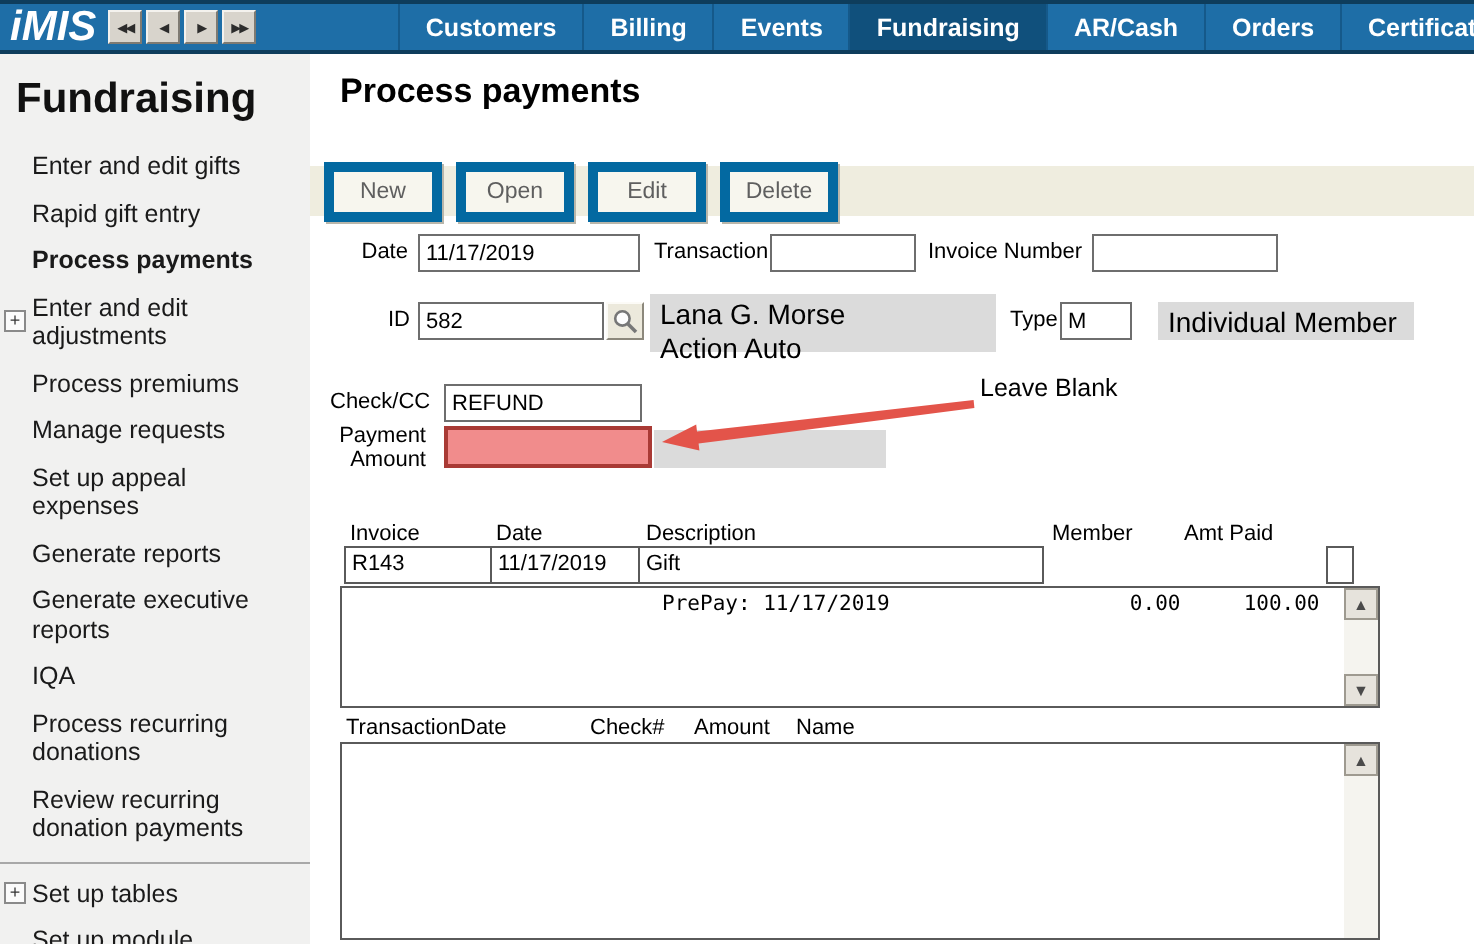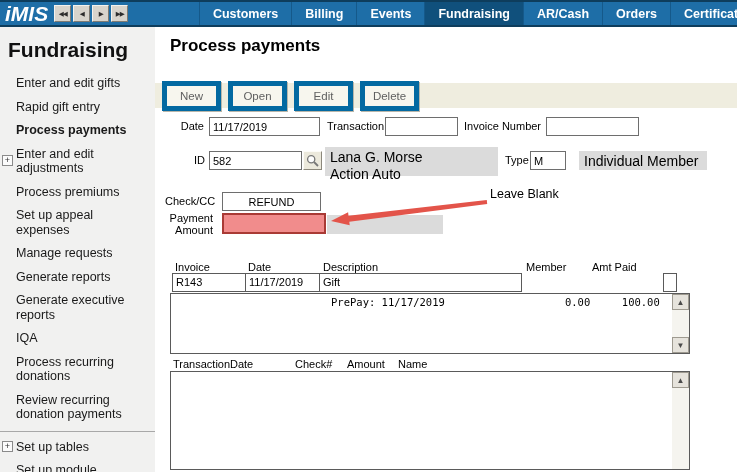--- a/index.html
+++ b/index.html
@@ -134,22 +134,22 @@
 <div class="sidebar">
   <div class="side-title">Fundraising</div>
   <div class="side-item"><span>Enter and edit gifts</span></div>
   <div class="side-item"><span>Rapid gift entry</span></div>
   <div class="side-item active"><span>Process payments</span></div>
   <div class="side-item">
     <span class="plus" style="top:8px;">+</span>
     <span>Enter and edit adjustments</span>
   </div>
   <div class="side-item"><span>Process premiums</span></div>
+  <div class="side-item"><span>Manage requests</span></div>
   <div class="side-item"><span>Set up appeal expenses</span></div>
-  <div class="side-item"><span>Manage requests</span></div>
   <div class="side-item"><span>Generate reports</span></div>
   <div class="side-item"><span>Generate executive reports</span></div>
   <div class="side-item"><span>IQA</span></div>
   <div class="side-item"><span>Process recurring donations</span></div>
   <div class="side-item"><span>Review recurring donation payments</span></div>
   <div class="side-sep"></div>
   <div class="side-item">
     <span class="plus" style="top:1px;">+</span>
     <span>Set up tables</span>
   </div>
@@ -184,21 +184,21 @@
   </div>
   <div class="graybox" style="left:170px;top:120px;width:173px;height:29px;">
     <div>Lana G. Morse</div>
     <div>Action Auto</div>
   </div>
   <div class="lbl" style="left:350px;top:127px;">Type</div>
   <input class="tbx" style="left: 375px; top: 124px; width: 36px;" value="M">
   <div class="graybox" style="left:424px;top:124px;width:128px;height:19px;">Individual Member</div>
 
   <div class="lbl r" style="left:10px;top:168px;width:48px;">Check/CC</div>
-  <input class="tbx" style="left: 67px; top: 165px; width: 99px; text-align: center;" value="REFUND">
+  <input class="tbx" style="left: 67px; top: 165px; width: 99px; text-align: left;" value="REFUND">
   <div class="lbl r" style="left:10px;top:185px;width:48px;">Payment</div>
   <div class="lbl r" style="left:10px;top:197px;width:48px;">Amount</div>
   <input class="redbox" style="left: 67px; top: 186px; width: 104px;" value="">
   <div class="graybox" style="left:172px;top:188px;width:116px;height:19px;"></div>
 
   <div class="annot" style="left:335px;top:160px;">Leave Blank</div>
   <svg class="arrow-svg" style="left:170px;top:168px;" width="170" height="45" viewBox="0 0 170 45">
     <polygon points="161.8,5 23.5,20.8 23.1,17.3 6,26 24.7,30.3 24.3,26.8 162.2,9" fill="#E3544A"></polygon>
   </svg>
 

